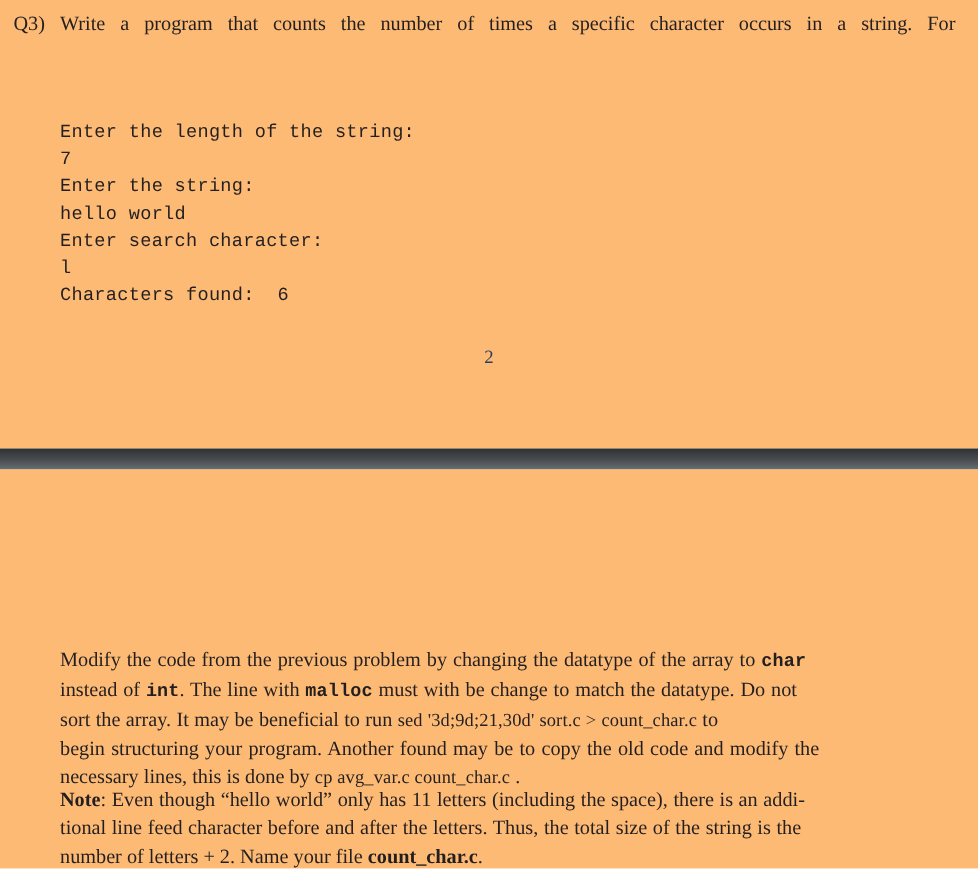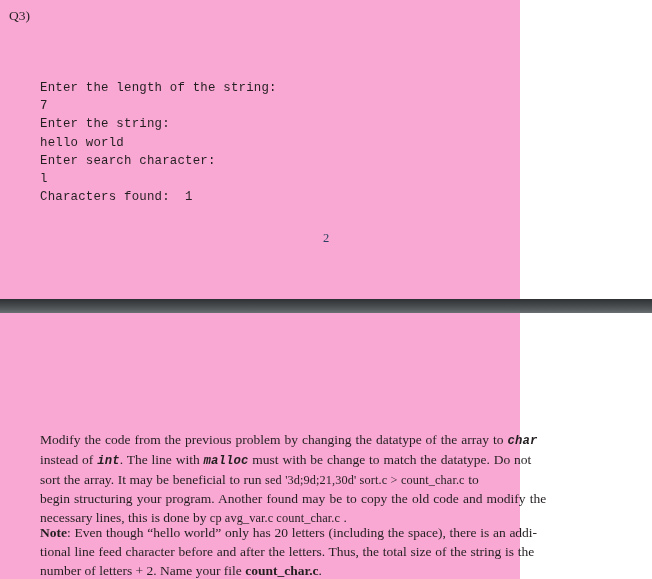--- a/index.html
+++ b/index.html
@@ -12,22 +12,22 @@
     height: 579px;
     position: relative;
     font-family: "Liberation Serif", "DejaVu Serif", serif;
     color: #231f20;
     overflow: hidden;
   }
 
   .page {
     position: absolute;
     left: 0;
-    width: 520px;
-    background: #f9a8d4;
+    width: 652px;
+    background: #fdba74;
   }
   .page-top { top: 0; height: 299px; }
   .page-bottom { top: 313px; height: 266px; }
 
   
   .page-break {
     position: absolute;
     left: 0;
     top: 299px;
     width: 652px;
@@ -112,64 +112,64 @@
   .mono {
     font-family: Liberation Serif, serif;
     font-size: 12.3px;
     letter-spacing: 0.1px;
   }
   .mono-b {
     font-family: "Liberation Mono", "DejaVu Sans Mono", monospace;
     font-size: 12.3px;
     font-weight: bold;
     letter-spacing: 0.1px;
-    font-style: italic;
   }
   .bold { font-weight: bold; }
 
   .note-block {
     position: absolute;
     left: 40px;
     top: 524px;
     width: 598px;
   }
 </style>
 </head>
 <body>
 
 <div class="page page-top">
 
   <div class="q-block">
     <div class="q-row">
       <span class="q-label">Q3)</span>
       <div class="q-text">
+        <span class="jl" style="word-spacing:1.05px">Write a program that counts the number of times a specific character occurs in a string. For</span>
       </div>
     </div>
   </div>
 
   <div class="console"><span>Enter the length of the string:</span>
 <span>7</span>
 <span>Enter the string:</span>
 <span>hello world</span>
 <span>Enter search character:</span>
 <span>l</span>
-<span>Characters found:  1</span></div>
+<span>Characters found:  6</span></div>
 
   <div class="page-number">2</div>
 </div>
 
 <div class="page-break"></div>
 
 <div class="page page-bottom"></div>
 
 <div class="bottom-block">
   <span class="b-line" style="word-spacing:0.6px"><span>Modify the code from the previous problem by changing the datatype of the array to </span><span class="mono-b">char</span></span>
   <span class="b-line" style="word-spacing:0.5px"><span>instead of </span><span class="mono-b">int</span><span>. The line with </span><span class="mono-b">malloc</span><span> must with be change to match the datatype.  Do not</span></span>
   <span class="b-line" style="word-spacing:0.2px"><span>sort the array. It may be beneficial to run </span><span class="mono">sed '3d;9d;21,30d' sort.c &gt; count_char.c</span><span> to</span></span>
   <span class="b-line" style="word-spacing:0.75px">begin structuring your program.  Another found may be to copy the old code and modify the</span>
   <span class="b-line"><span>necessary lines, this is done by </span><span class="mono">cp avg_var.c count_char.c</span><span> .</span></span>
 </div>
 
 <div class="note-block">
-  <span class="b-line" style="word-spacing:0.35px"><span class="bold">Note</span><span>: Even though “hello world” only has 20 letters (including the space), there is an addi-</span></span>
+  <span class="b-line" style="word-spacing:0.35px"><span class="bold">Note</span><span>: Even though “hello world” only has 11 letters (including the space), there is an addi-</span></span>
   <span class="b-line" style="word-spacing:0.35px">tional line feed character before and after the letters. Thus, the total size of the string is the</span>
   <span class="b-line"><span>number of letters + 2. Name your file </span><span class="bold">count_char.c</span><span>.</span></span>
 </div>
 
 </body></html>

